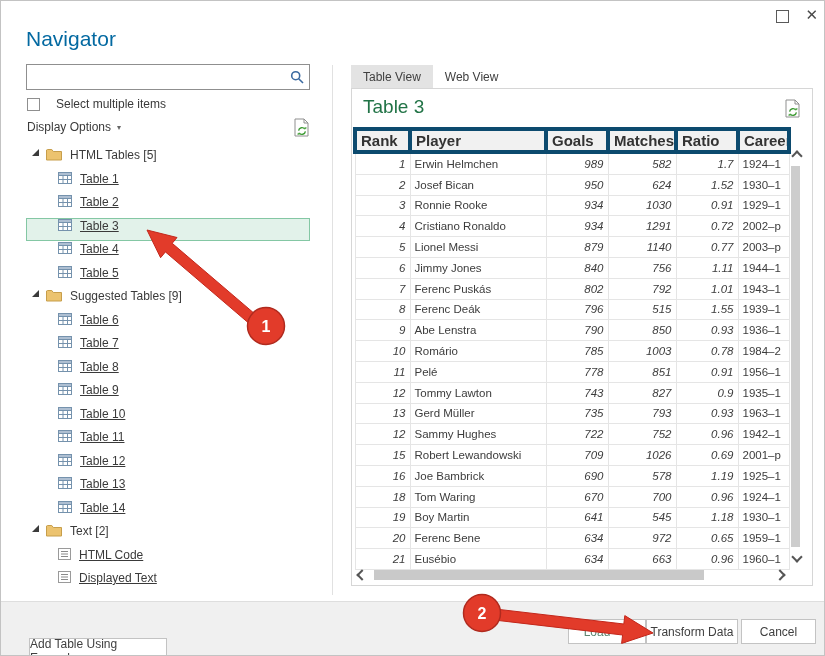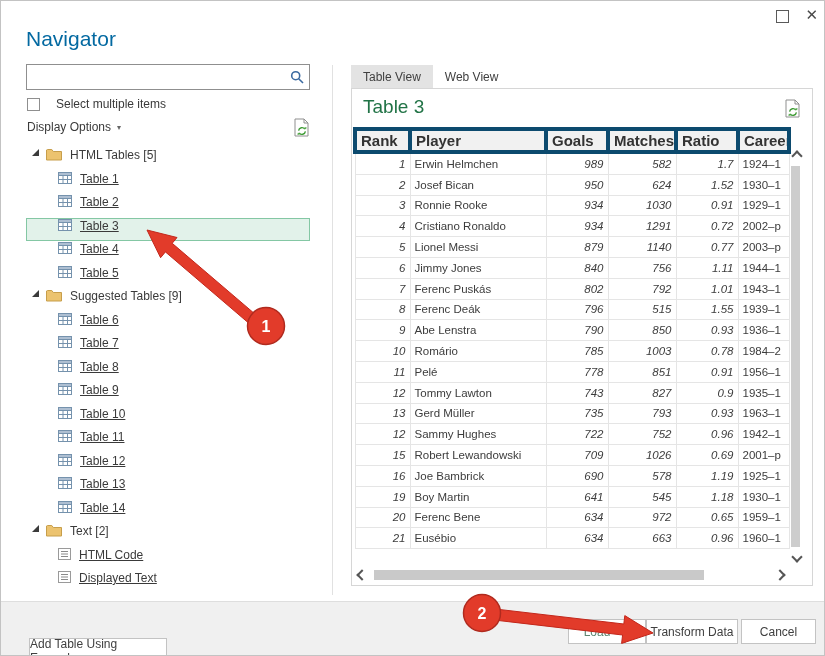--- a/index.html
+++ b/index.html
@@ -474,20 +474,28 @@
           </tr>
           <tr>
             <td class="num">16</td>
             <td>Joe Bambrick</td>
             <td class="num">690</td>
             <td class="num">578</td>
             <td class="num">1.19</td>
             <td>1925–1</td>
           </tr>
           <tr>
+            <td class="num">18</td>
+            <td>Tom Waring</td>
+            <td class="num">670</td>
+            <td class="num">700</td>
+            <td class="num">0.96</td>
+            <td>1924–1</td>
+          </tr>
+          <tr>
             <td class="num">19</td>
             <td>Boy Martin</td>
             <td class="num">641</td>
             <td class="num">545</td>
             <td class="num">1.18</td>
             <td>1930–1</td>
           </tr>
           <tr>
             <td class="num">20</td>
             <td>Ferenc Bene</td>

